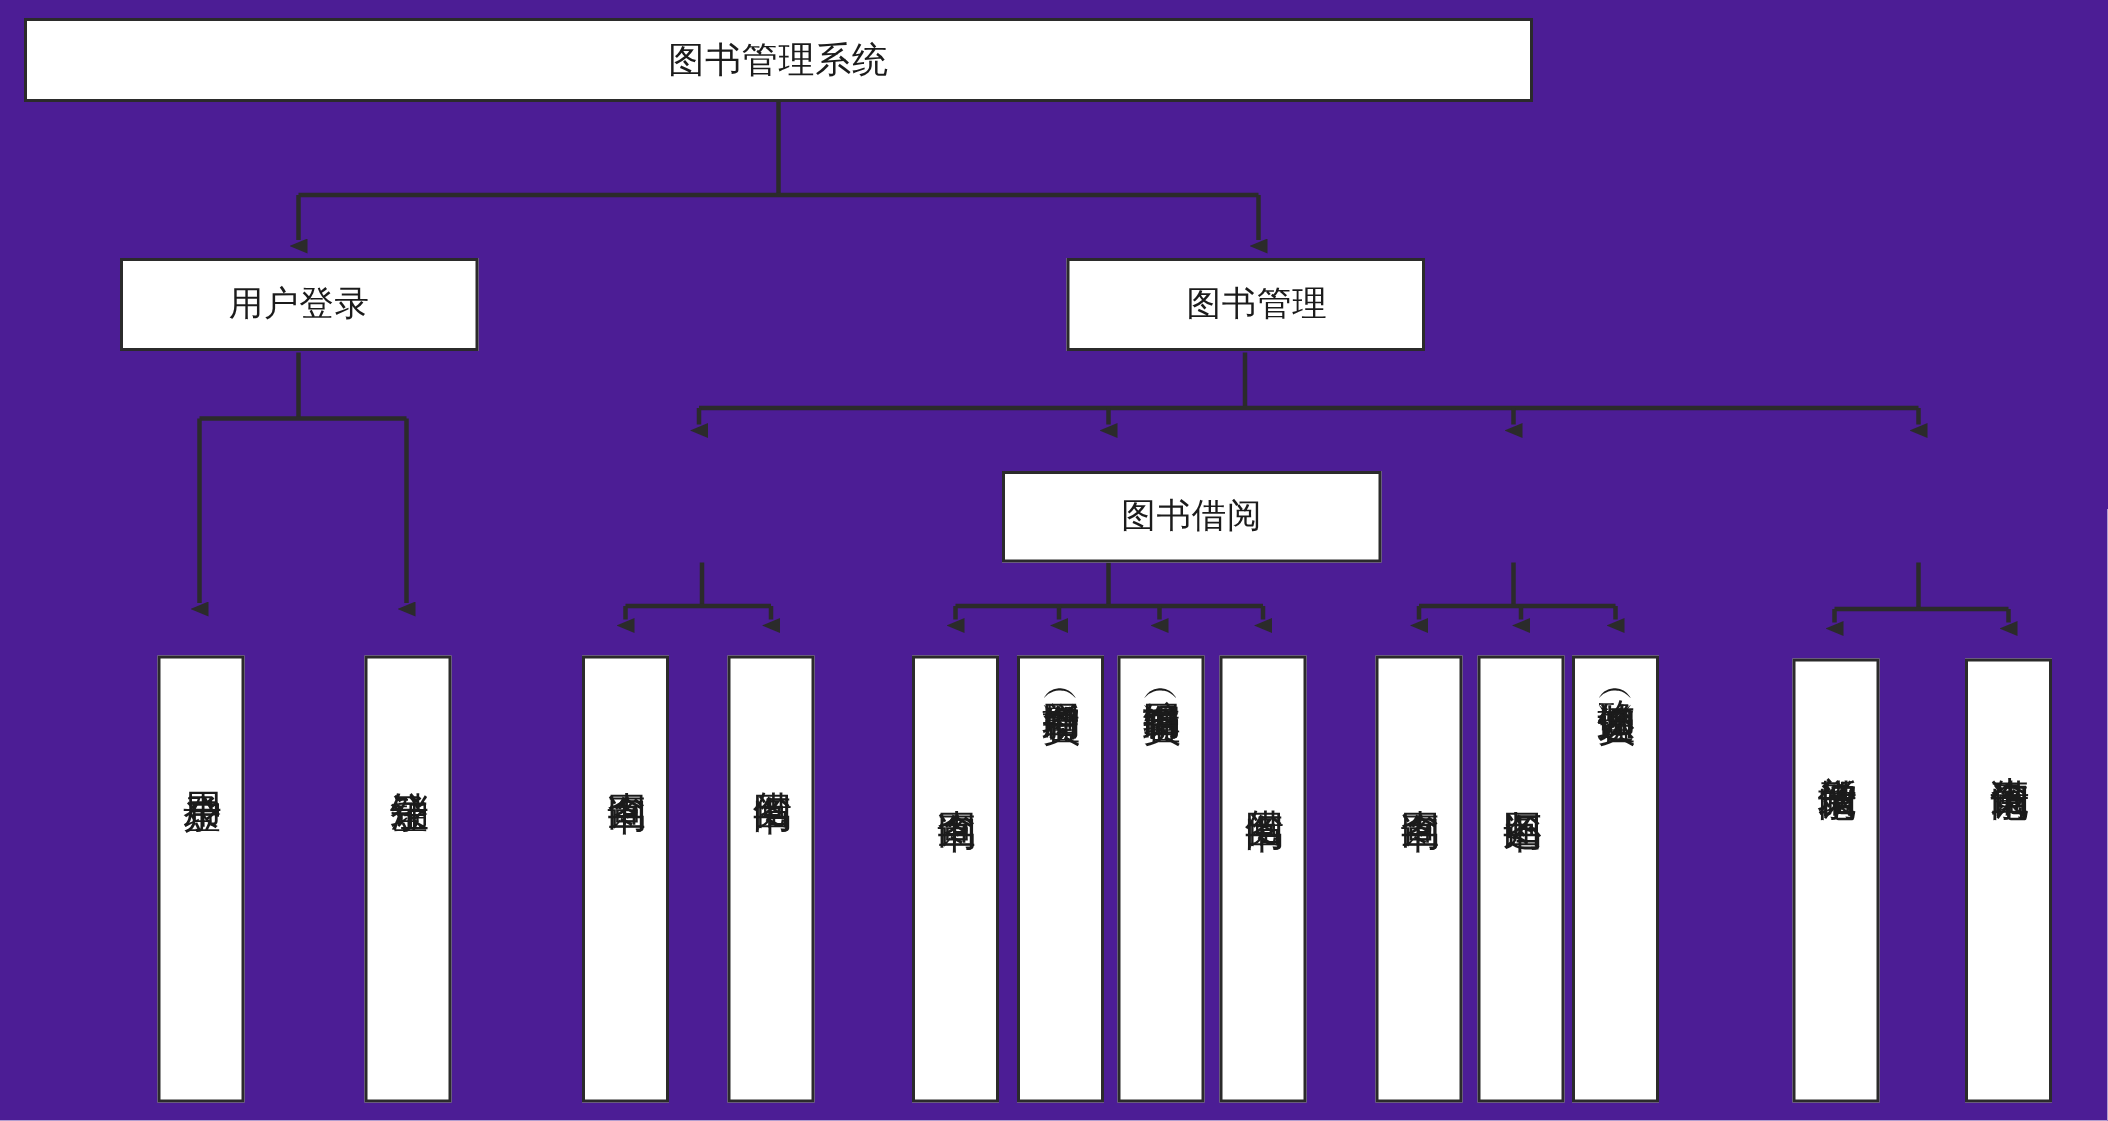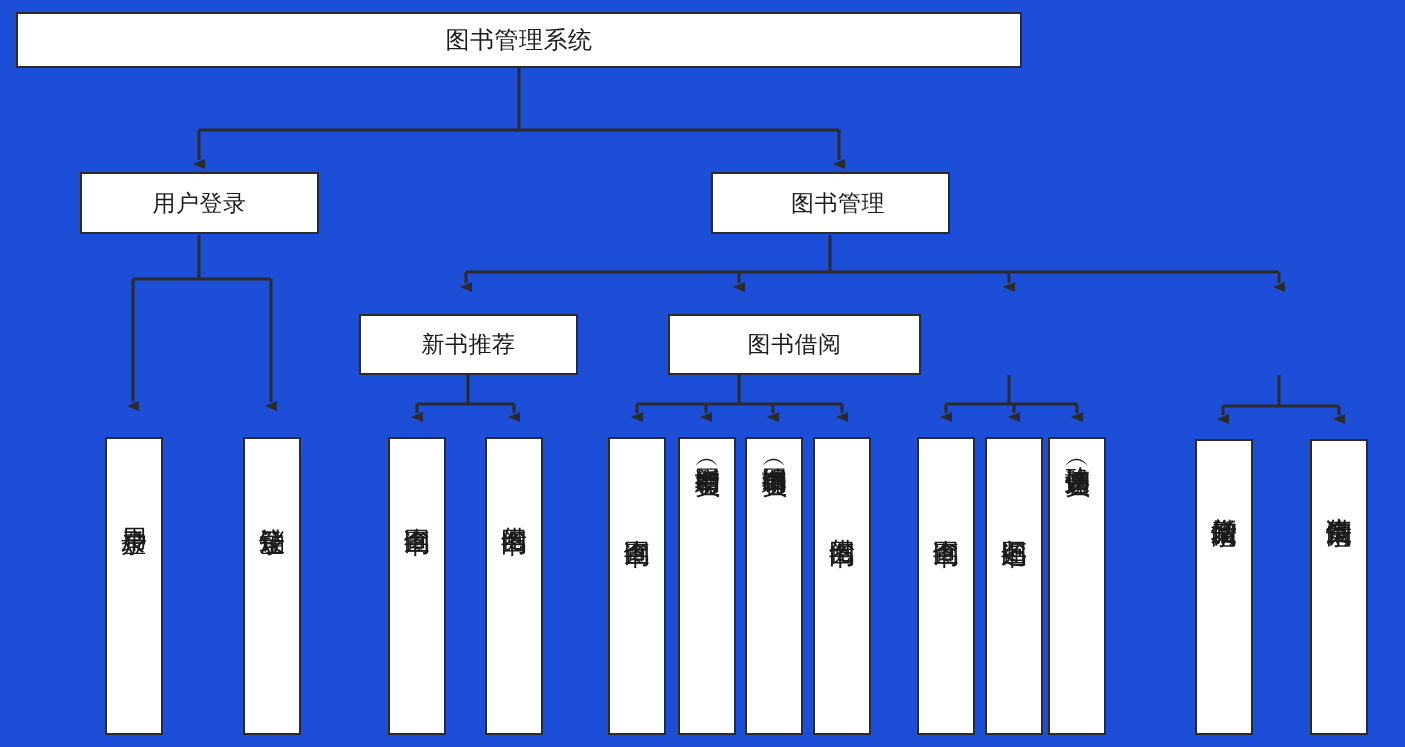--- a/index.html
+++ b/index.html
@@ -7,21 +7,21 @@
     padding: 0;
     background: #ffffff;
   }
   body {
     font-family: "DejaVu Sans", "Liberation Sans", sans-serif;
   }
   #stage {
     position: relative;
     width: 1405px;
     height: 747px;
-    background: #1d4ed8;
+    background: #4c1d95;
     overflow: hidden;
   }
   #wires {
     position: absolute;
     left: 0;
     top: 0;
     width: 1405px;
     height: 747px;
     pointer-events: none;
   }
@@ -149,23 +149,20 @@
     <span class="label">图书管理系统</span>
   </div>
 
   <div class="node h-node" style="left:80px; top:172px; width:239px; height:62px;">
     <span class="label">用户登录</span>
   </div>
   <div class="node h-node" style="left:711px; top:172px; width:239px; height:62px;padding-left:15px;">
     <span class="label">图书管理</span>
   </div>
 
-  <div class="node h-node" style="left:359px; top:314px; width:219px; height:61px;">
-    <span class="label">新书推荐</span>
-  </div>
   <div class="node h-node" style="left:644px; top:314px; width:253px; height:61px;margin-left:24px;">
     <span class="label">图书借阅</span>
   </div>
 
   <div class="node v-node mid2" style="left:105px; top:437px; width:58px; height:298px;">
     <span class="label">用户登录</span>
   </div>
   <div class="node v-node mid2" style="left:243px; top:437px; width:58px; height:298px;">
     <span class="label">注销登录</span>
   </div>

